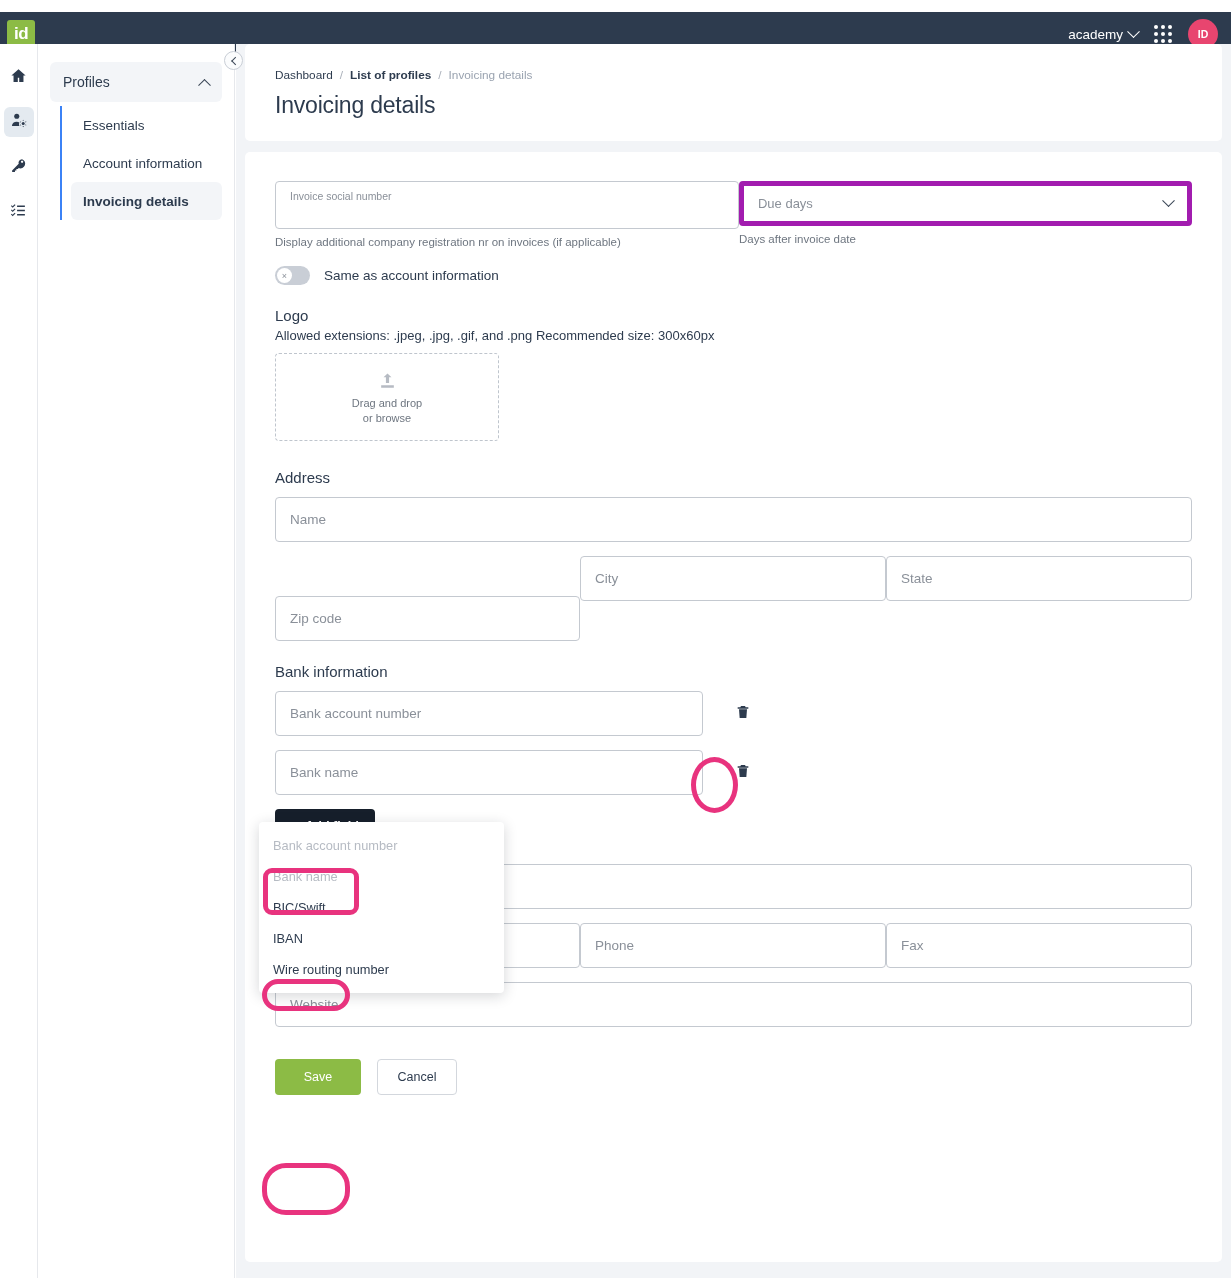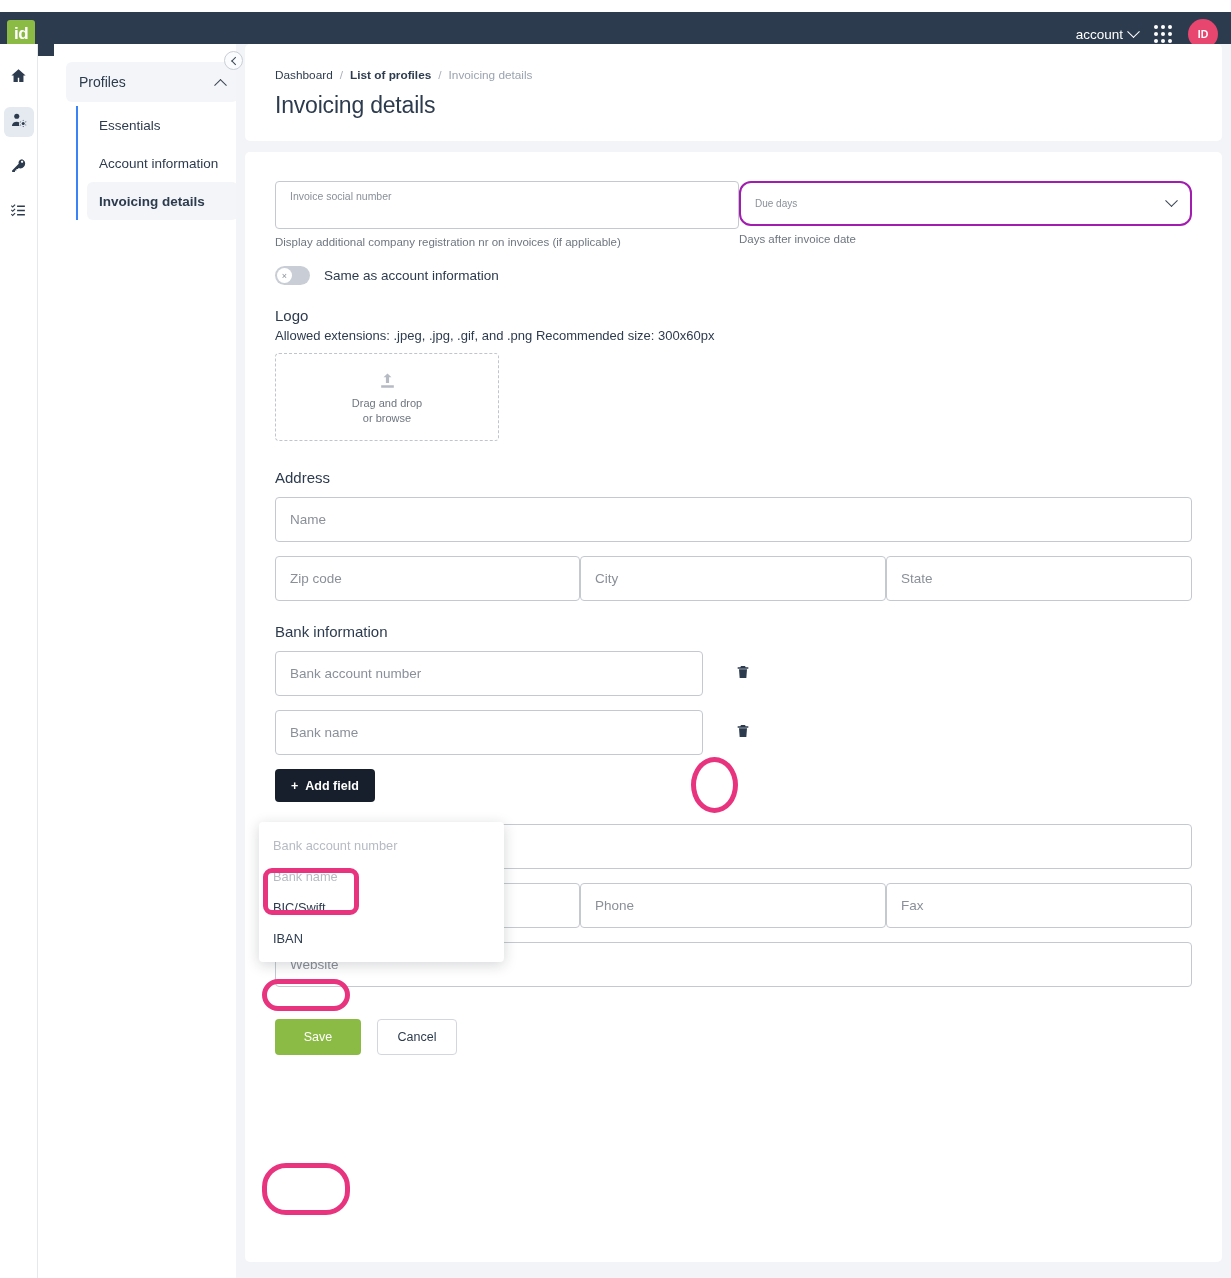--- a/index.html
+++ b/index.html
@@ -51,21 +51,21 @@
   .rail-item {
     width: 30px; height: 30px; border-radius: 6px;
     display: flex; align-items: center; justify-content: center; cursor: pointer;
     margin-bottom: 10px;
   }
   .rail-item.active { background: #e4eaf0; }
   .rail-item svg { fill: #2d3b4e; }
 
   
   .navside {
-    position: absolute; top: 44px; left: 54px; width: 197px; height: 1234px;
+    position: absolute; top: 44px; left: 38px; width: 197px; height: 1234px;
     background: #ffffff; border-right: 1px solid #e6e8ec; padding: 18px 12px 0 12px;
   }
   .nav-group-head {
     height: 40px; border-radius: 6px; background: #f3f5f8;
     display: flex; align-items: center; padding: 0 13px; cursor: pointer;
   }
   .nav-group-head span { font-size: 14px; color: #2d3b4e; font-weight: 400; }
   .chev-up {
     margin-left: auto; width: 9px; height: 9px;
     border-left: 1.6px solid #3a4656; border-top: 1.6px solid #3a4656;
@@ -113,22 +113,22 @@
   .inp {
     height: 45px; border: 1px solid #c4c9d0; border-radius: 4px; background: #fff;
     display: flex; align-items: center; padding: 0 14px;
     font-size: 13.5px; color: #8a9099; cursor: text; width: 100%;
   }
   .inp.tall { height: 48px; }
   .inp.float { flex-direction: column; align-items: flex-start; justify-content: flex-start; padding-top: 9px; }
   .inp.float .flabel { font-size: 10.5px; color: #8a9099; line-height: 1; }
   .helper { font-size: 11.5px; color: #6e7680; margin-top: 7px; }
   .select {
-    height: 45px; border: 2px solid #a21caf; border-radius: 12px; background: #fff;
-    display: flex; align-items: center; padding: 0 14px; font-size: 10px; color: #8a9099;
+    height: 45px; border: 5px solid #a21caf; border-radius: 4px; background: #fff;
+    display: flex; align-items: center; padding: 0 14px; font-size: 13px; color: #8a9099;
     cursor: pointer; width: 100%;
   }
   .select .chev {
     margin-left: auto; width: 9px; height: 9px;
     border-right: 1.6px solid #3a4656; border-bottom: 1.6px solid #3a4656;
     transform: rotate(45deg) translate(-2px,-2px);
   }
 
   
   .toggle-row { display: flex; align-items: center; gap: 14px; margin-top: 18px; }
@@ -203,21 +203,21 @@
 </style>
 </head>
 <body>
 
 <div id="app">
 
   <div class="topbar">
     <div class="logo-box">id</div>
     <div class="topbar-right">
       <div class="tenant">
-        <span>account</span>
+        <span>academy</span>
         <span class="chev-d"></span>
       </div>
       <div class="grid-icon">
         <i></i>
           <i></i>
           <i></i>
         <i></i>
           <i></i>
           <i></i>
         <i></i>
@@ -346,21 +346,21 @@
       <div class="row">
         <div class="field" style="flex:1;">
           <div class="inp">
             <span>Name</span>
           </div>
         </div>
       </div>
 
 
       <div class="row">
-        <div class="field" style="width:307px;">
+        <div class="field" style="width:307px;margin-top:40px;">
           <div class="inp">
             <span>Zip code</span>
           </div>
         </div>
         <div class="field" style="width:308px;">
           <div class="inp">
             <span>City</span>
           </div>
         </div>
         <div class="field" style="width:308px;">
@@ -453,20 +453,23 @@
         </div>
         <div class="menu-item disabled">
           <span>Bank name</span>
         </div>
         <div class="menu-item">
           <span>BIC/Swift</span>
         </div>
         <div class="menu-item">
           <span>IBAN</span>
         </div>
+        <div class="menu-item">
+          <span>Wire routing number</span>
+        </div>
       </div>
 
     </div>
   </div>
 
   <div class="ring oval" style="left:691px; top:757px; width:47px; height:56px;"></div>
   <div class="ring rect" style="left:263px; top:868px; width:96px; height:47px;"></div>
   <div class="ring pill" style="left:262px; top:979px; width:88px; height:32px;"></div>
   <div class="ring pill" style="left:262px; top:1163px; width:88px; height:52px;"></div>
 

